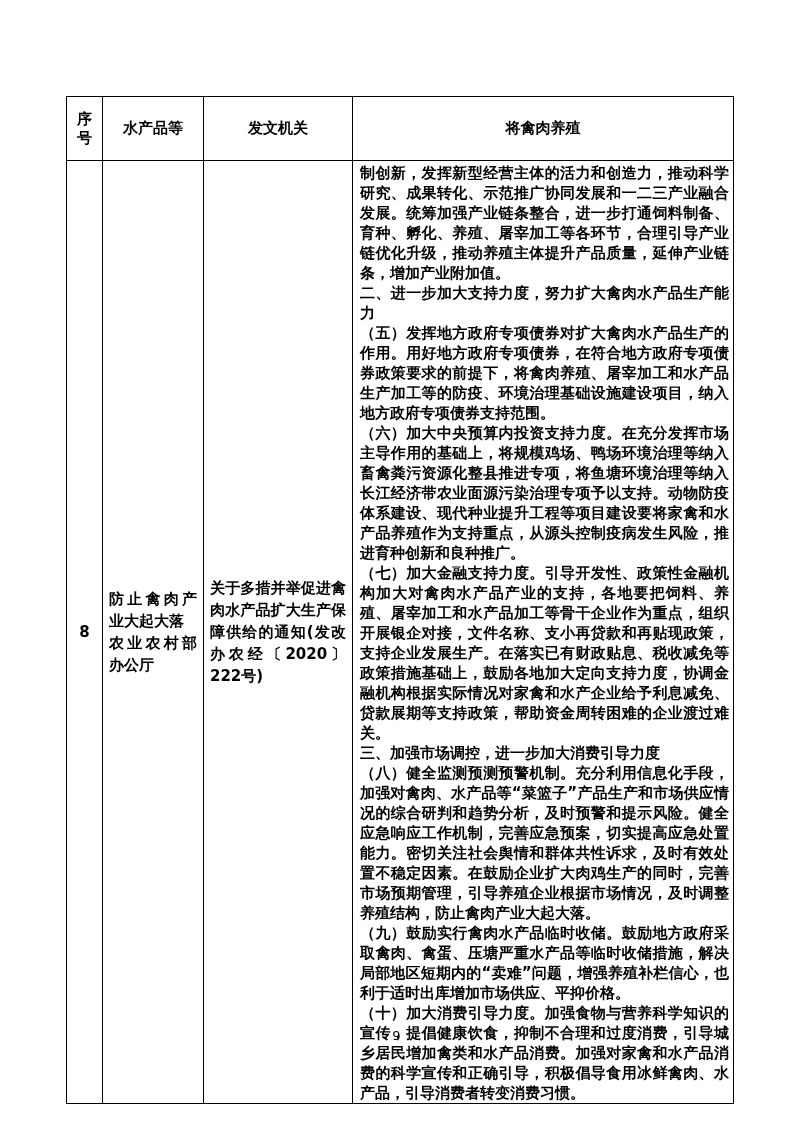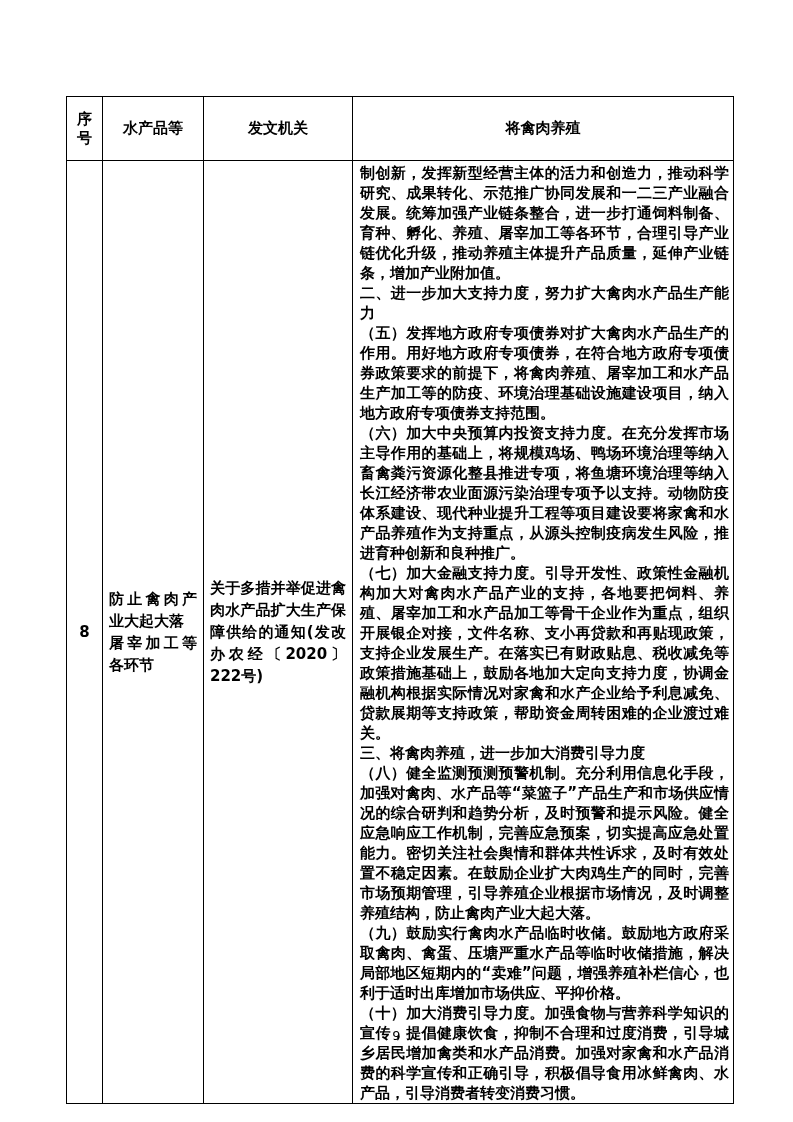--- a/index.html
+++ b/index.html
@@ -85,32 +85,32 @@
         <tr class="header-row">
       <th>序号</th>
       <th>水产品等</th>
       <th>发文机关</th>
       <th>将禽肉养殖</th>
     </tr>
     <tr class="data-row">
       <td class="cell-index">8</td>
       <td class="cell-agency">
         <p>防止禽肉产业大起大落</p>
-        <p>屠宰加工等各环节</p>
+        <p>农业农村部办公厅</p>
       </td>
       <td class="cell-title">
         <p>关于多措并举促进禽肉水产品扩大生产保障供给的通知(发改办农经〔2020〕222号)</p>
       </td>
       <td class="cell-content">
         <p>制创新，发挥新型经营主体的活力和创造力，推动科学研究、成果转化、示范推广协同发展和一二三产业融合发展。统筹加强产业链条整合，进一步打通饲料制备、育种、孵化、养殖、屠宰加工等各环节，合理引导产业链优化升级，推动养殖主体提升产品质量，延伸产业链条，增加产业附加值。</p>
         <p>二、进一步加大支持力度，努力扩大禽肉水产品生产能力</p>
         <p>（五）发挥地方政府专项债券对扩大禽肉水产品生产的作用。用好地方政府专项债券，在符合地方政府专项债券政策要求的前提下，将禽肉养殖、屠宰加工和水产品生产加工等的防疫、环境治理基础设施建设项目，纳入地方政府专项债券支持范围。</p>
         <p>（六）加大中央预算内投资支持力度。在充分发挥市场主导作用的基础上，将规模鸡场、鸭场环境治理等纳入畜禽粪污资源化整县推进专项，将鱼塘环境治理等纳入长江经济带农业面源污染治理专项予以支持。动物防疫体系建设、现代种业提升工程等项目建设要将家禽和水产品养殖作为支持重点，从源头控制疫病发生风险，推进育种创新和良种推广。</p>
         <p>（七）加大金融支持力度。引导开发性、政策性金融机构加大对禽肉水产品产业的支持，各地要把饲料、养殖、屠宰加工和水产品加工等骨干企业作为重点，组织开展银企对接，文件名称、支小再贷款和再贴现政策，支持企业发展生产。在落实已有财政贴息、税收减免等政策措施基础上，鼓励各地加大定向支持力度，协调金融机构根据实际情况对家禽和水产企业给予利息减免、贷款展期等支持政策，帮助资金周转困难的企业渡过难关。</p>
-        <p>三、将禽肉养殖，进一步加大消费引导力度</p>
+        <p>三、加强市场调控，进一步加大消费引导力度</p>
         <p>（八）健全监测预测预警机制。充分利用信息化手段，加强对禽肉、水产品等“菜篮子”产品生产和市场供应情况的综合研判和趋势分析，及时预警和提示风险。健全应急响应工作机制，完善应急预案，切实提高应急处置能力。密切关注社会舆情和群体共性诉求，及时有效处置不稳定因素。在鼓励企业扩大肉鸡生产的同时，完善市场预期管理，引导养殖企业根据市场情况，及时调整养殖结构，防止禽肉产业大起大落。</p>
         <p>（九）鼓励实行禽肉水产品临时收储。鼓励地方政府采取禽肉、禽蛋、压塘严重水产品等临时收储措施，解决局部地区短期内的“卖难”问题，增强养殖补栏信心，也利于适时出库增加市场供应、平抑价格。</p>
         <p>（十）加大消费引导力度。加强食物与营养科学知识的宣传，提倡健康饮食，抑制不合理和过度消费，引导城乡居民增加禽类和水产品消费。加强对家禽和水产品消费的科学宣传和正确引导，积极倡导食用冰鲜禽肉、水产品，引导消费者转变消费习惯。</p>
       </td>
     </tr>
   </tbody>
     </table>
 
   <div class="page-number">9</div>
 

